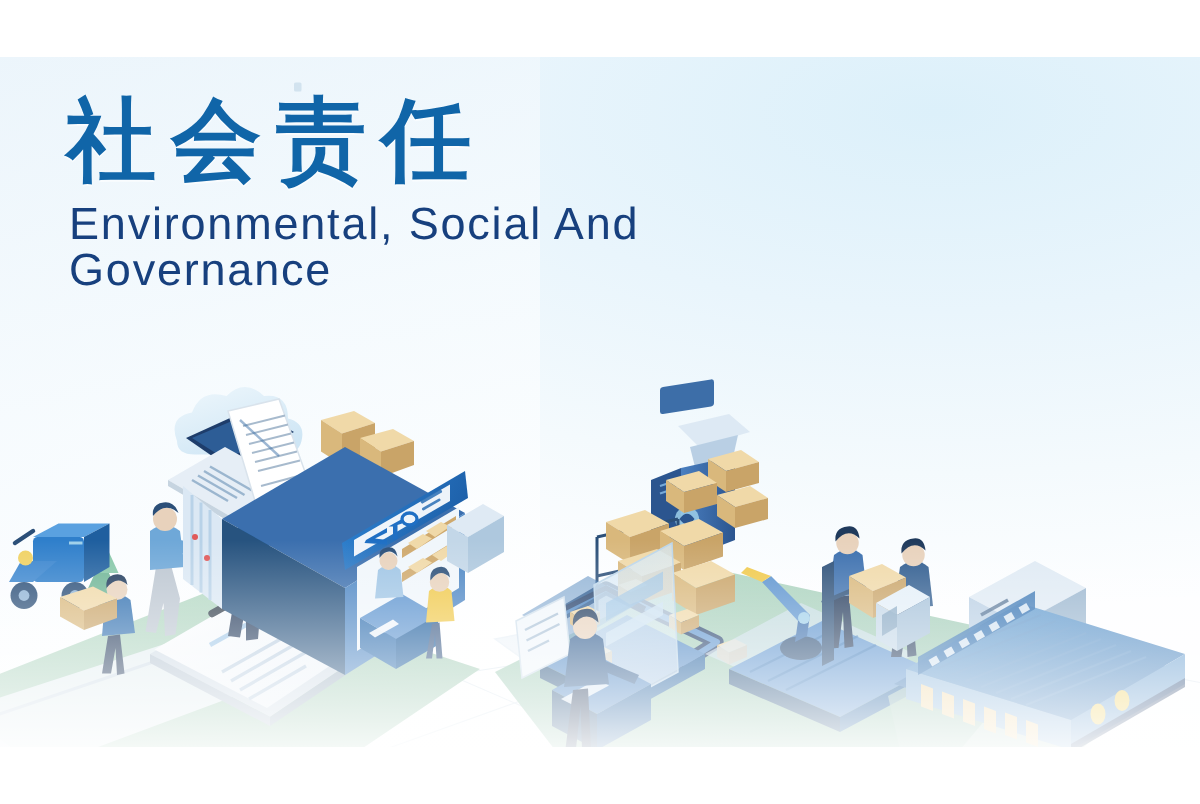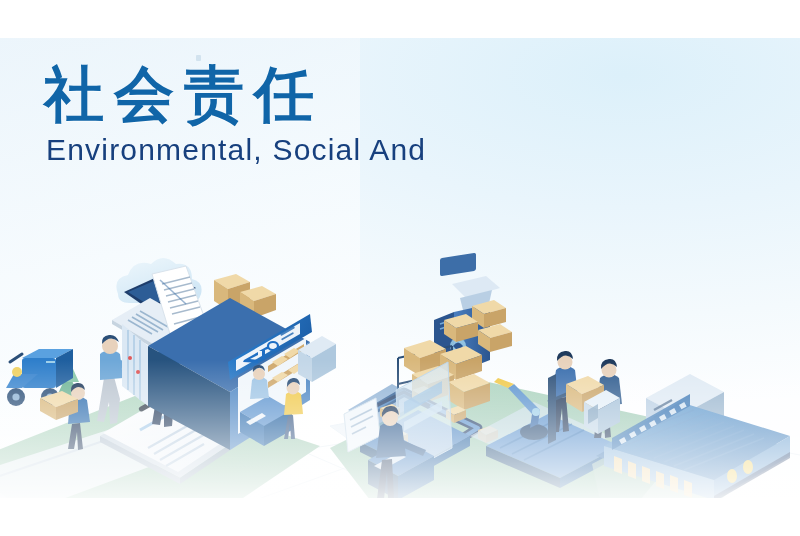--- a/index.html
+++ b/index.html
@@ -505,16 +505,17 @@
   <div class="bg-fade-bottom"></div>
   <div class="band-top"></div>
   <div class="band-bottom"></div>
 
   <div class="speck"></div>
 
   <div class="title-block">
     <h1 class="title-cn">社会责任</h1>
     <div class="title-en">
       <span>Environmental, Social And</span><br>
+      <span>Governance</span>
     </div>
   </div>
 
 </div>
 
 </body></html>

